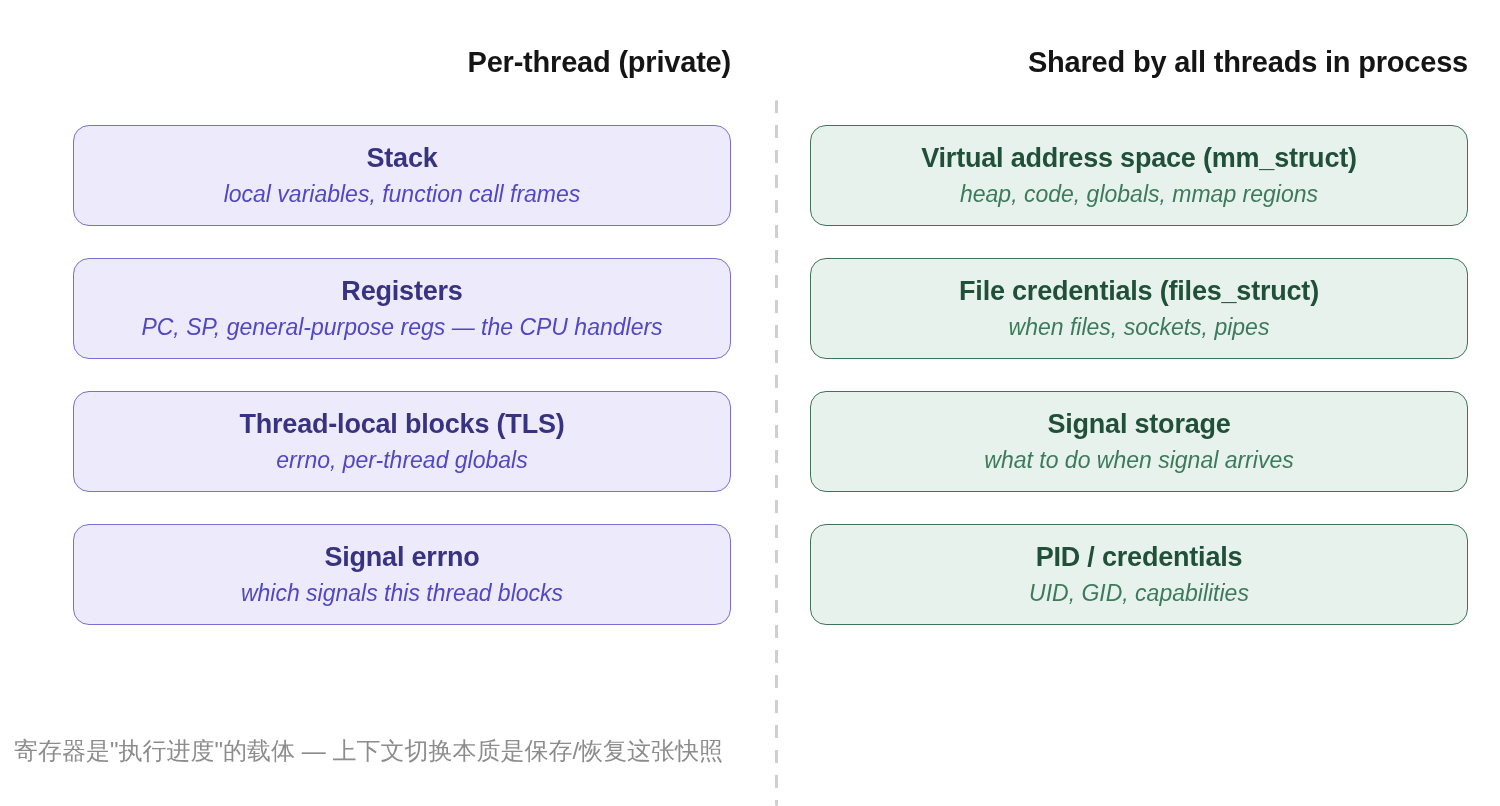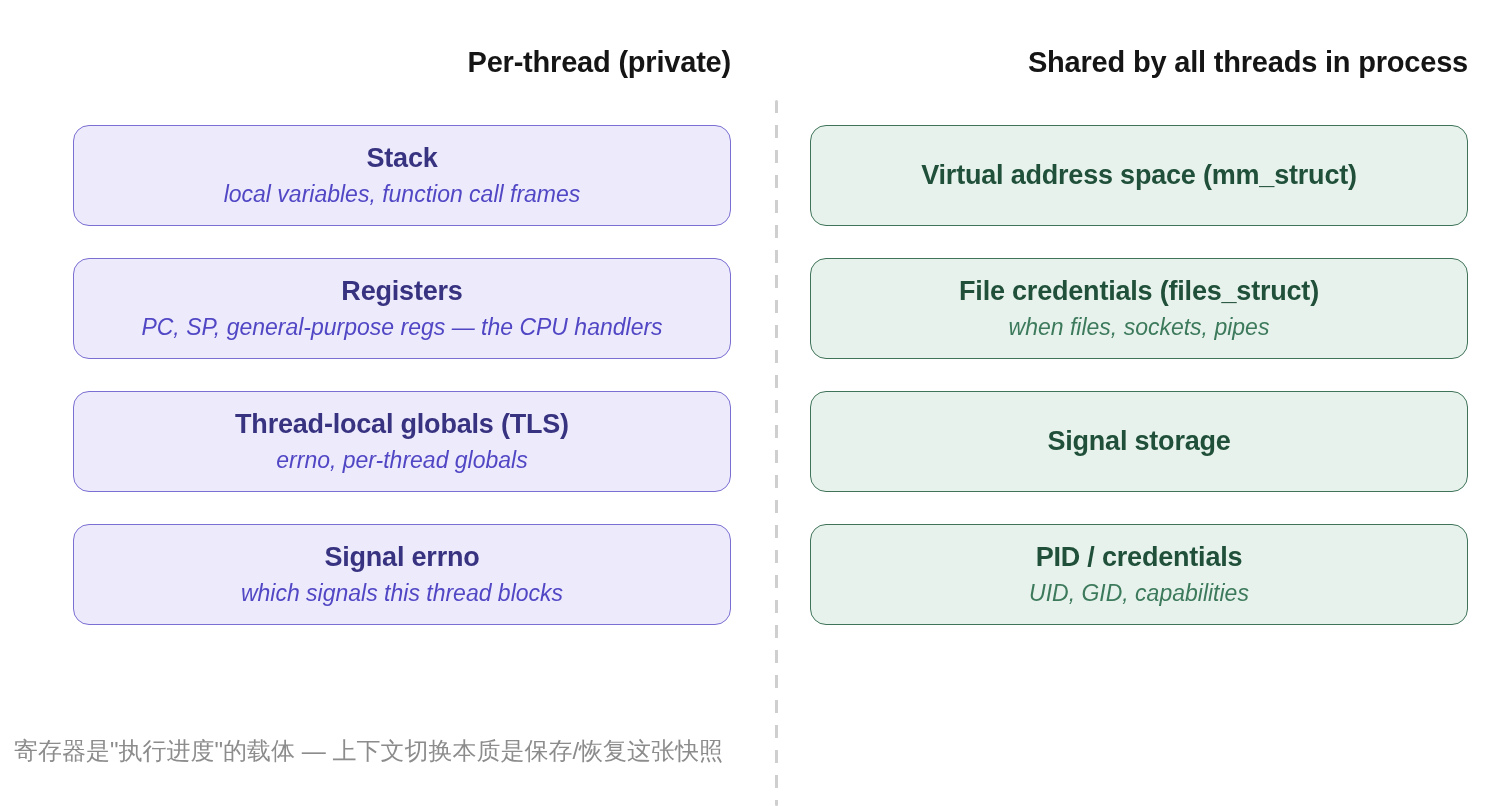--- a/index.html
+++ b/index.html
@@ -113,47 +113,49 @@
         <div class="box-title">Stack</div>
         <div class="box-sub">local variables, function call frames</div>
       </div>
 
       <div class="box">
         <div class="box-title">Registers</div>
         <div class="box-sub">PC, SP, general-purpose regs — the CPU handlers</div>
       </div>
 
       <div class="box">
-        <div class="box-title">Thread-local globals (TLS)</div>
+        <div class="box-title">Thread-local blocks (TLS)</div>
         <div class="box-sub">errno, per-thread globals</div>
       </div>
 
       <div class="box">
         <div class="box-title">Signal errno</div>
         <div class="box-sub">which signals this thread blocks</div>
       </div>
 
     </div>
   </div>
 
   <div class="col col-right" style="--fill: #e6f2eb; --border: #40745a; --title: #20503a; --subtitle: #3d7a5c;">
     <div class="col-header">Shared by all threads in process</div>
     <div class="boxes">
 
       <div class="box">
         <div class="box-title">Virtual address space (mm_struct)</div>
+        <div class="box-sub">heap, code, globals, mmap regions</div>
       </div>
 
       <div class="box">
         <div class="box-title">File credentials (files_struct)</div>
         <div class="box-sub">when files, sockets, pipes</div>
       </div>
 
       <div class="box">
         <div class="box-title">Signal storage</div>
+        <div class="box-sub">what to do when signal arrives</div>
       </div>
 
       <div class="box">
         <div class="box-title">PID / credentials</div>
         <div class="box-sub">UID, GID, capabilities</div>
       </div>
 
     </div>
   </div>
 

